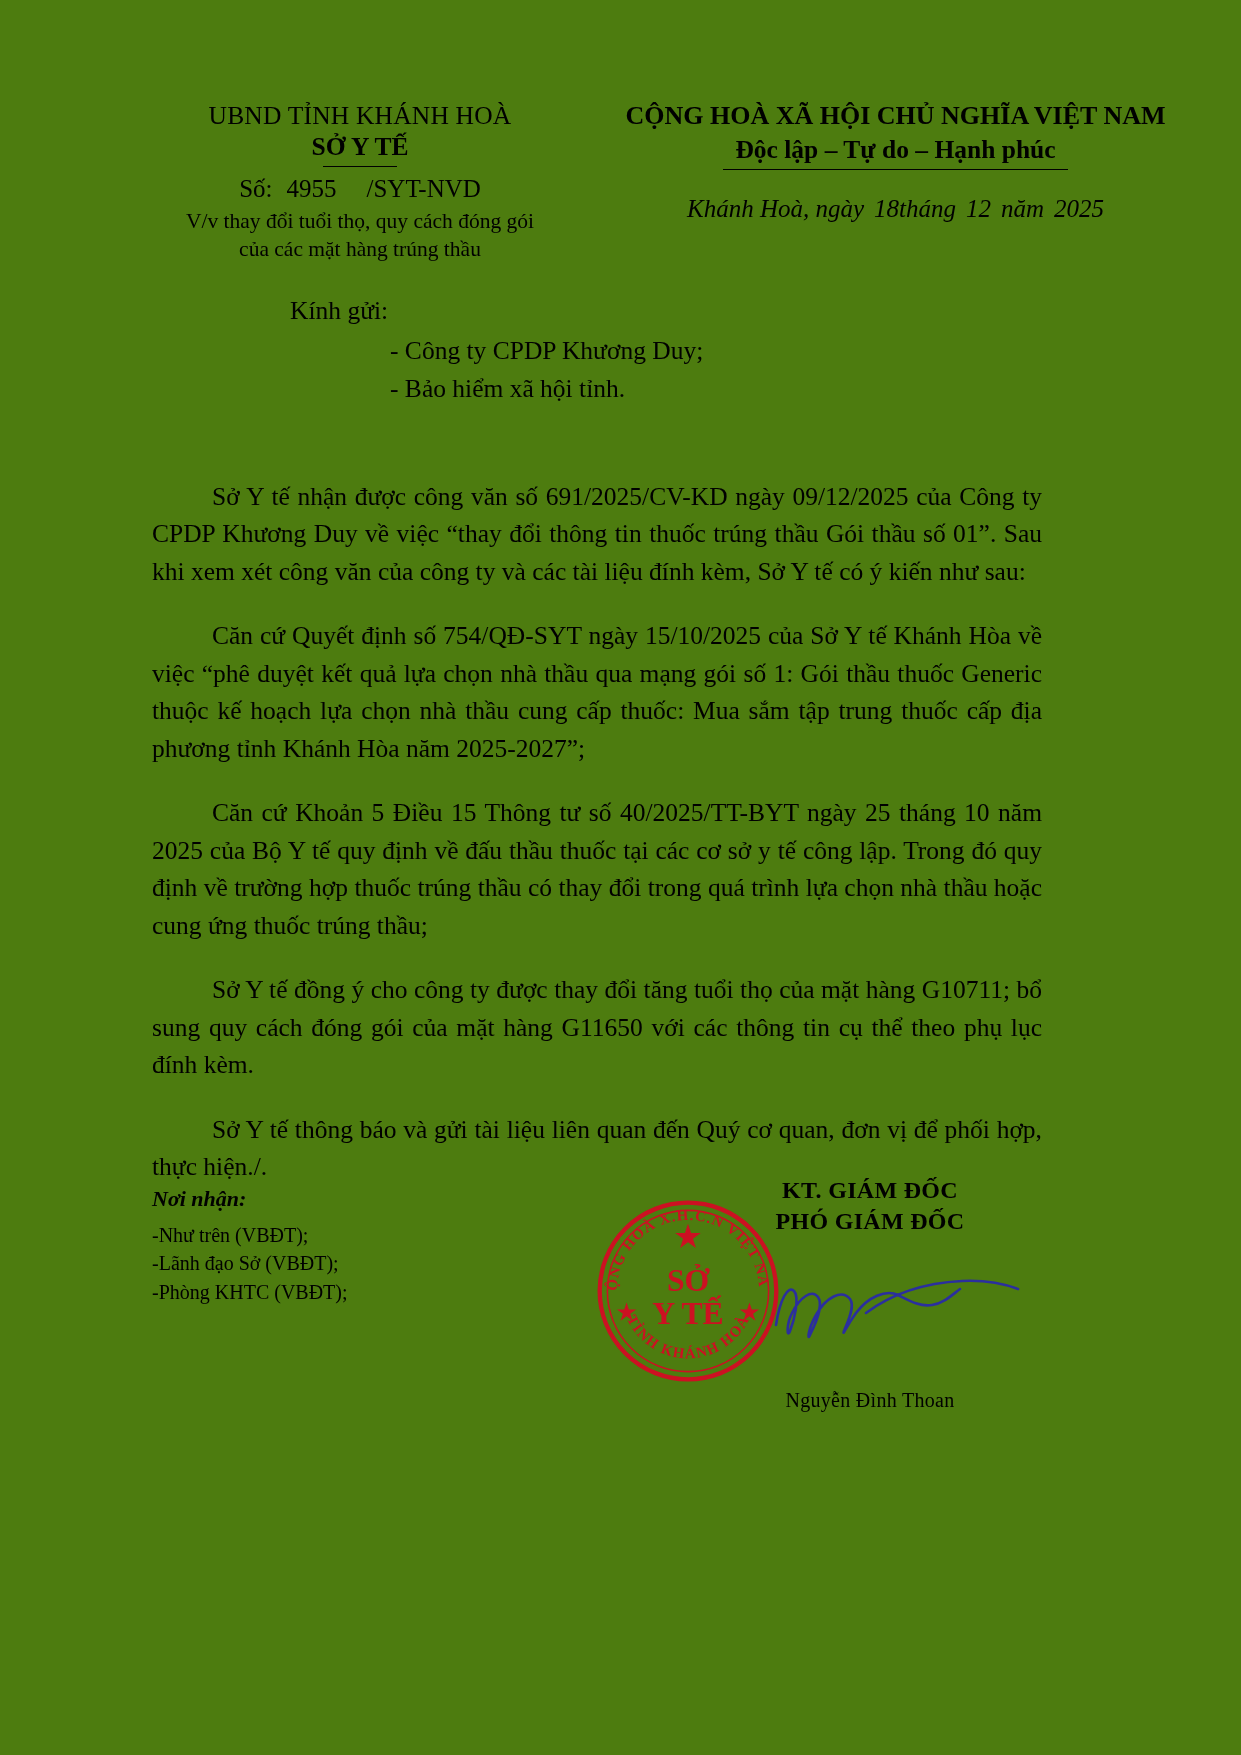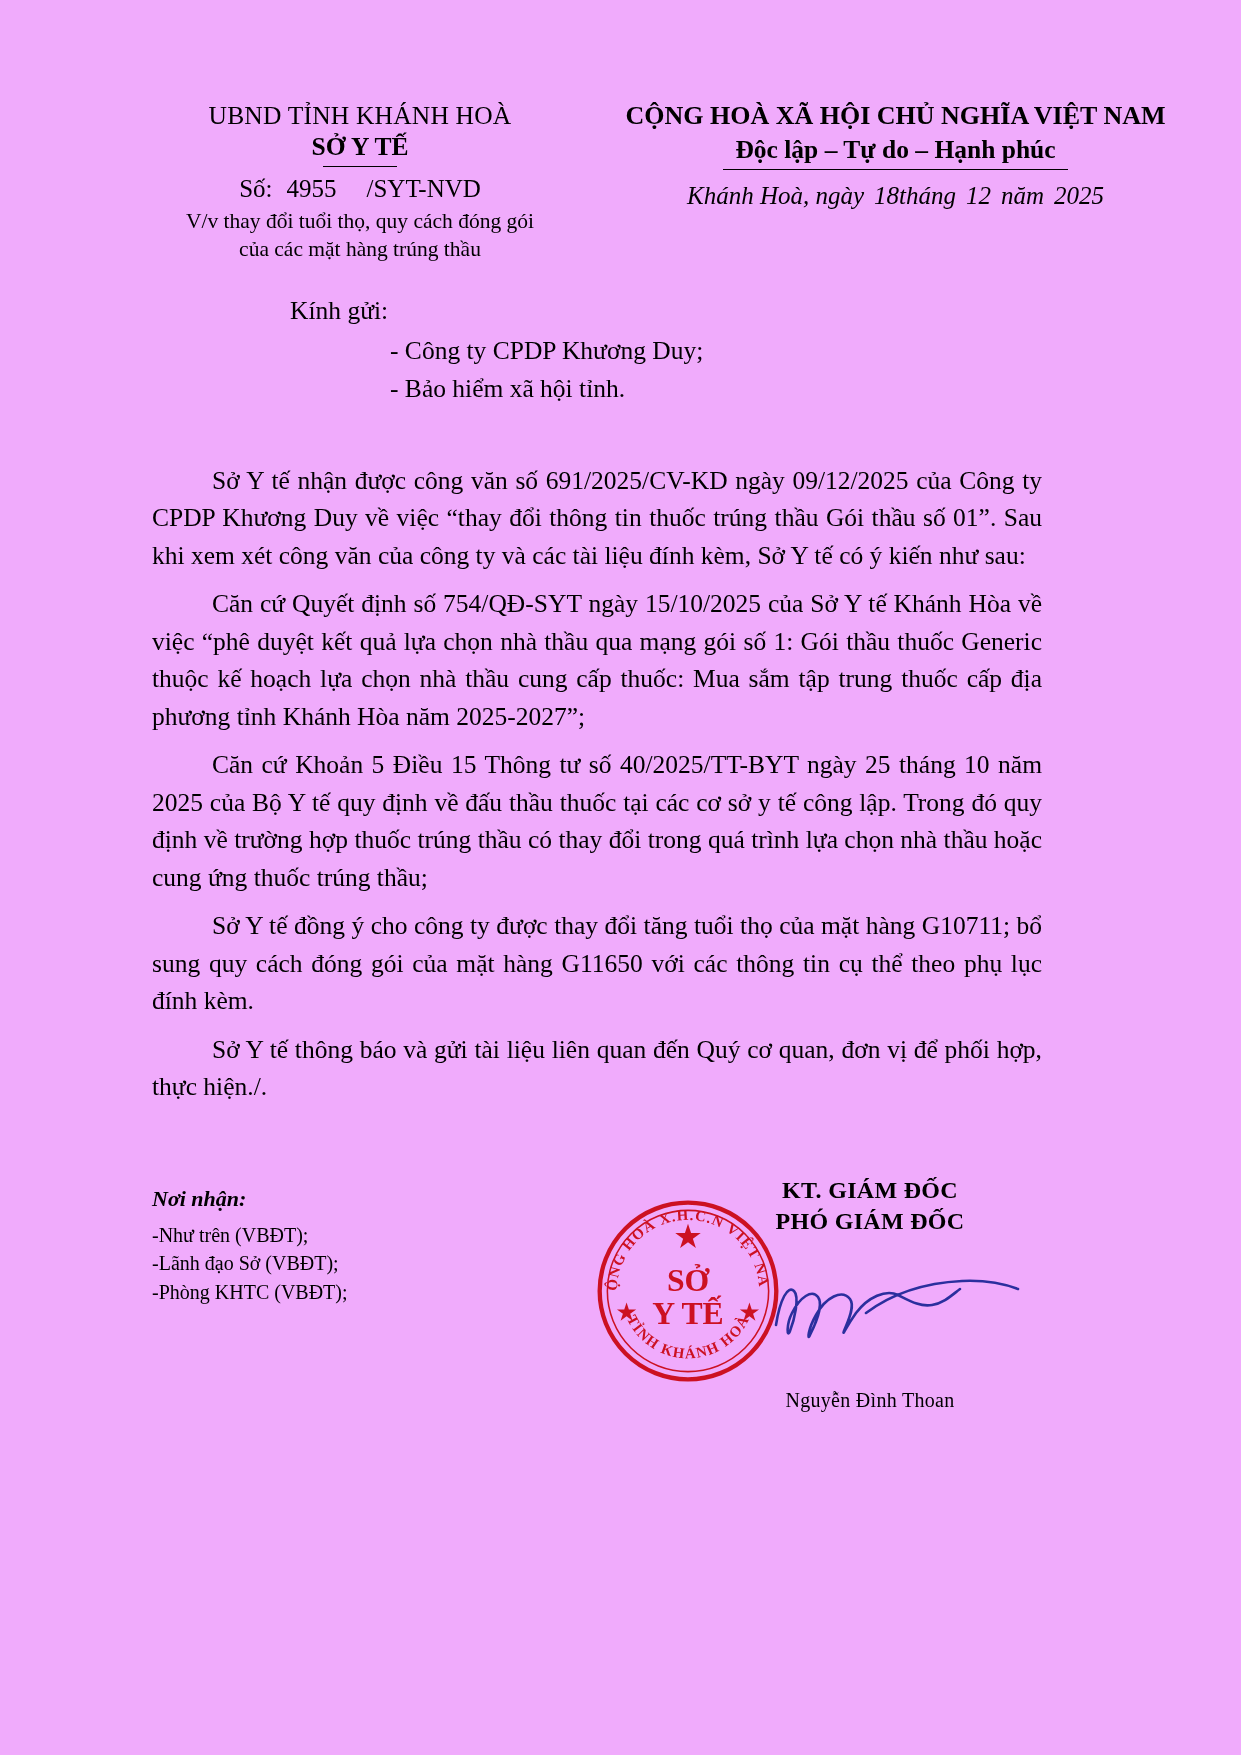--- a/index.html
+++ b/index.html
@@ -5,21 +5,21 @@
   html, body {
     margin: 0;
     padding: 0;
     background: #ffffff;
   }
   .page {
     position: relative;
     width: 1241px;
     height: 1755px;
     margin: 0 auto;
-    background: #f0abfc;
+    background: #4d7c0f;
     font-family: "Liberation Serif", "DejaVu Serif", serif;
     color: #000000;
     overflow: hidden;
   }
 
   
   .header {
     position: absolute;
     top: 100px;
     left: 0;
@@ -91,21 +91,21 @@
     content: "";
     position: absolute;
     left: -4%;
     right: -4%;
     bottom: -4px;
     border-bottom: 1.4px solid #000;
   }
   .place-date {
     font-size: 25px;
     font-style: italic;
-    margin-top: 16px;
+    margin-top: 29px;
     white-space: nowrap;
   }
   .pd-gap { display: inline-block; width: 10px; }
 
   
   .kinh-gui-block {
     position: absolute;
     top: 293px;
     left: 0;
     width: 100%;
@@ -126,21 +126,21 @@
   }
 
   
   .body-text {
     position: absolute;
     top: 462px;
     left: 152px;
     width: 890px;
   }
   .body-text p {
-    margin: 0 0 0 0;
+    margin: 16px 0 0 0;
     font-size: 25.5px;
     line-height: 1.47;
     text-align: justify;
     text-indent: 60px;
     padding-bottom: 11px;
   }
 
   
   .footer {
     position: absolute;

